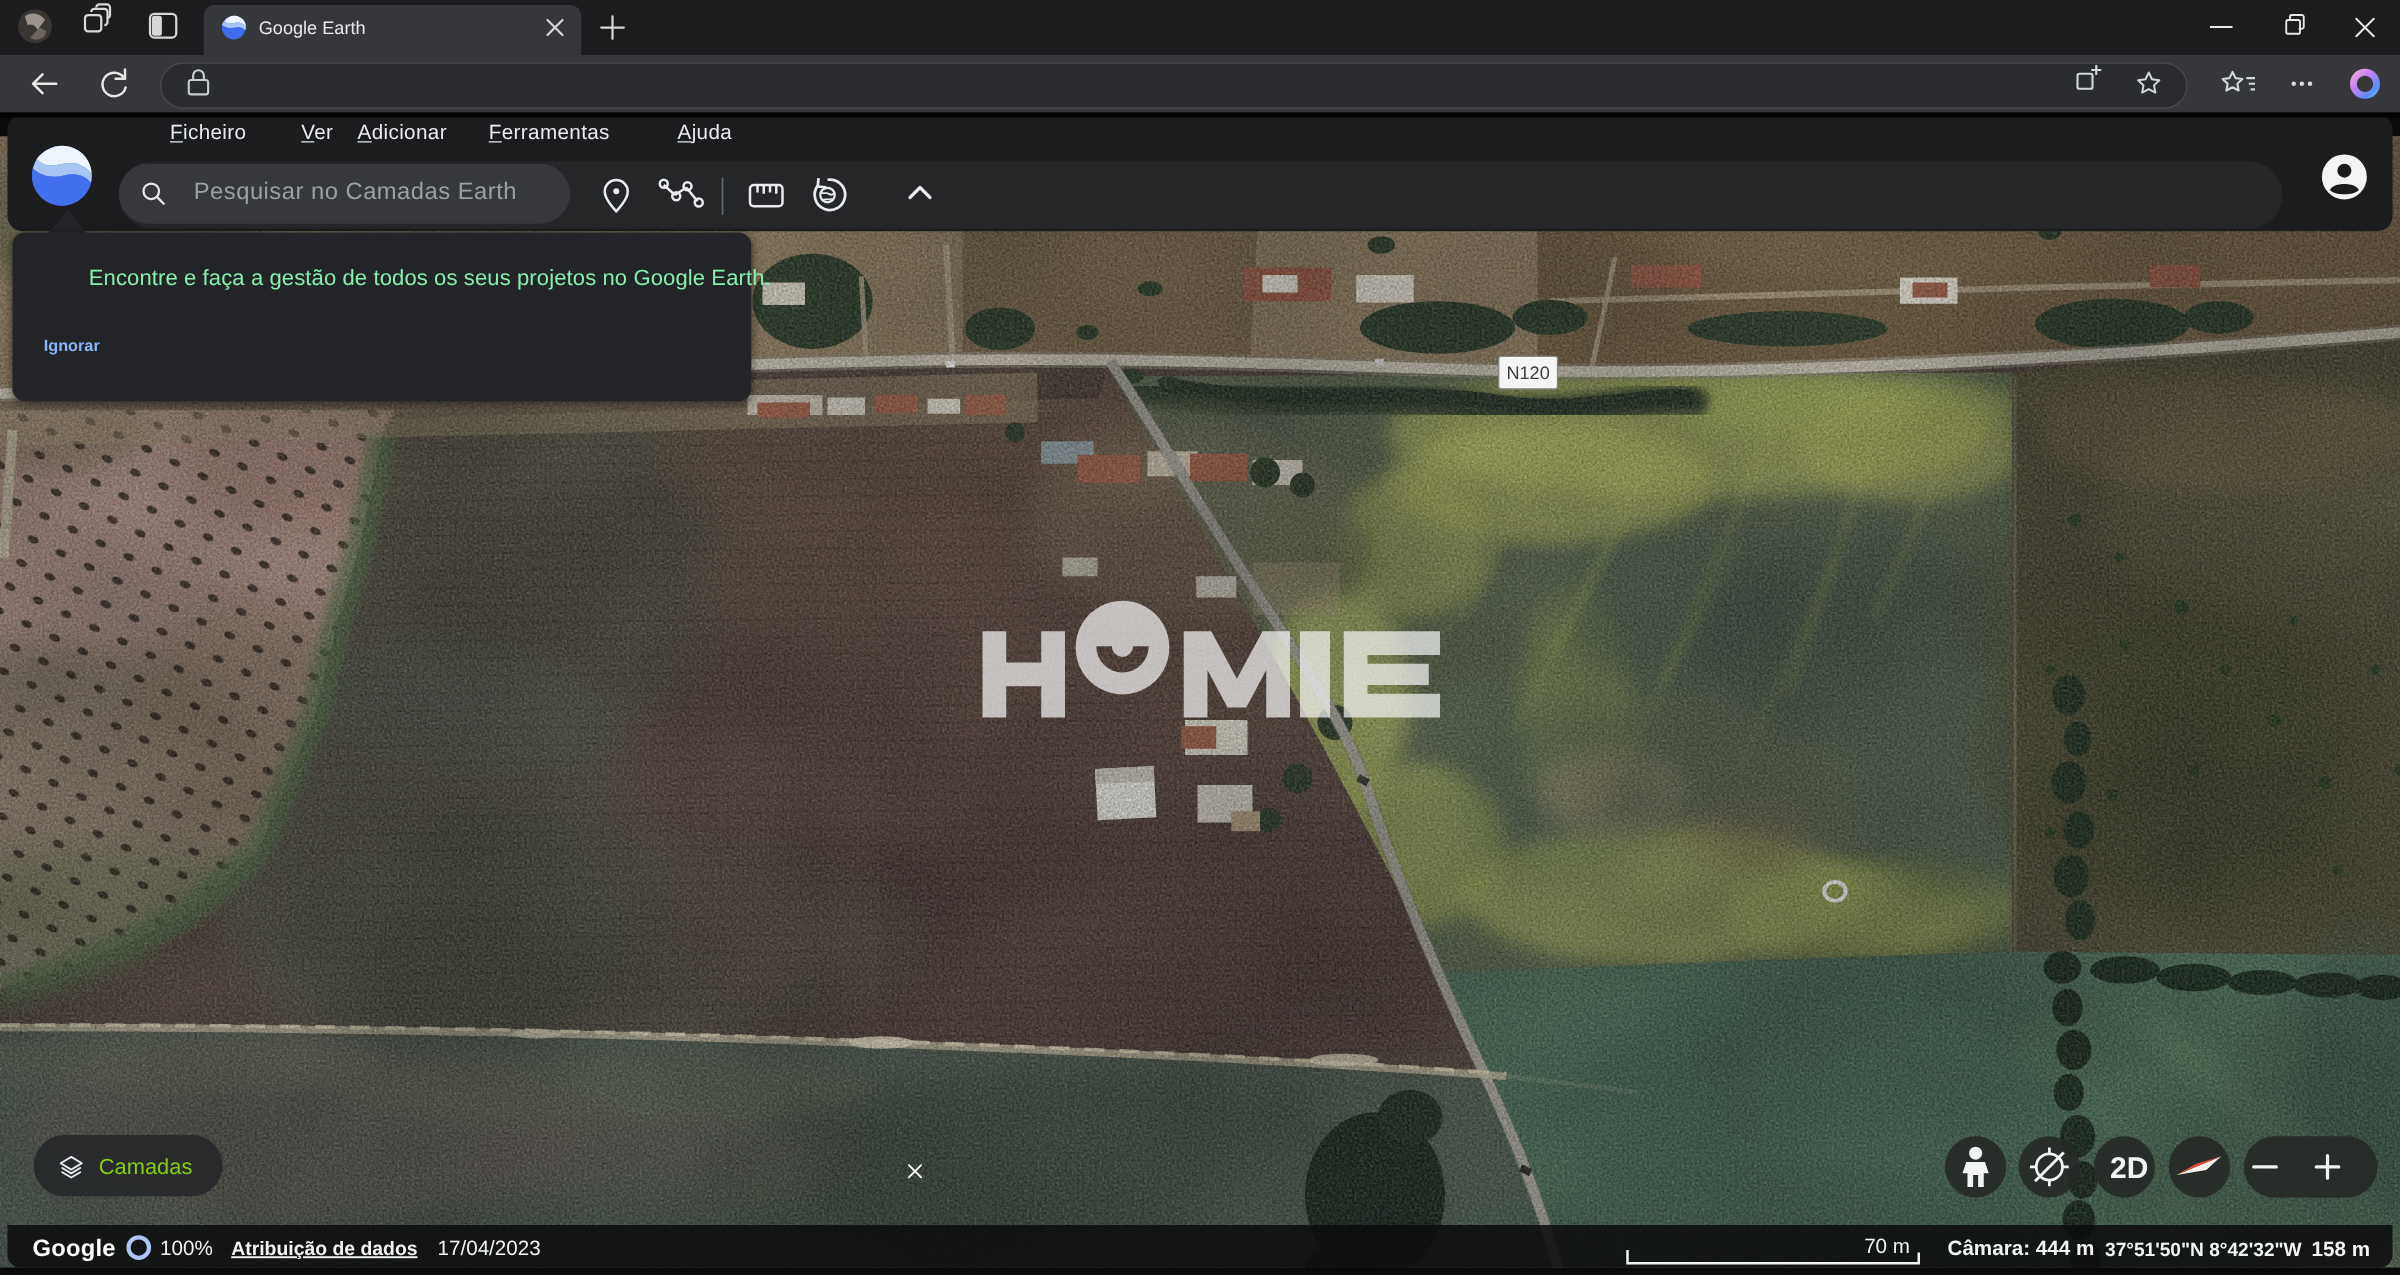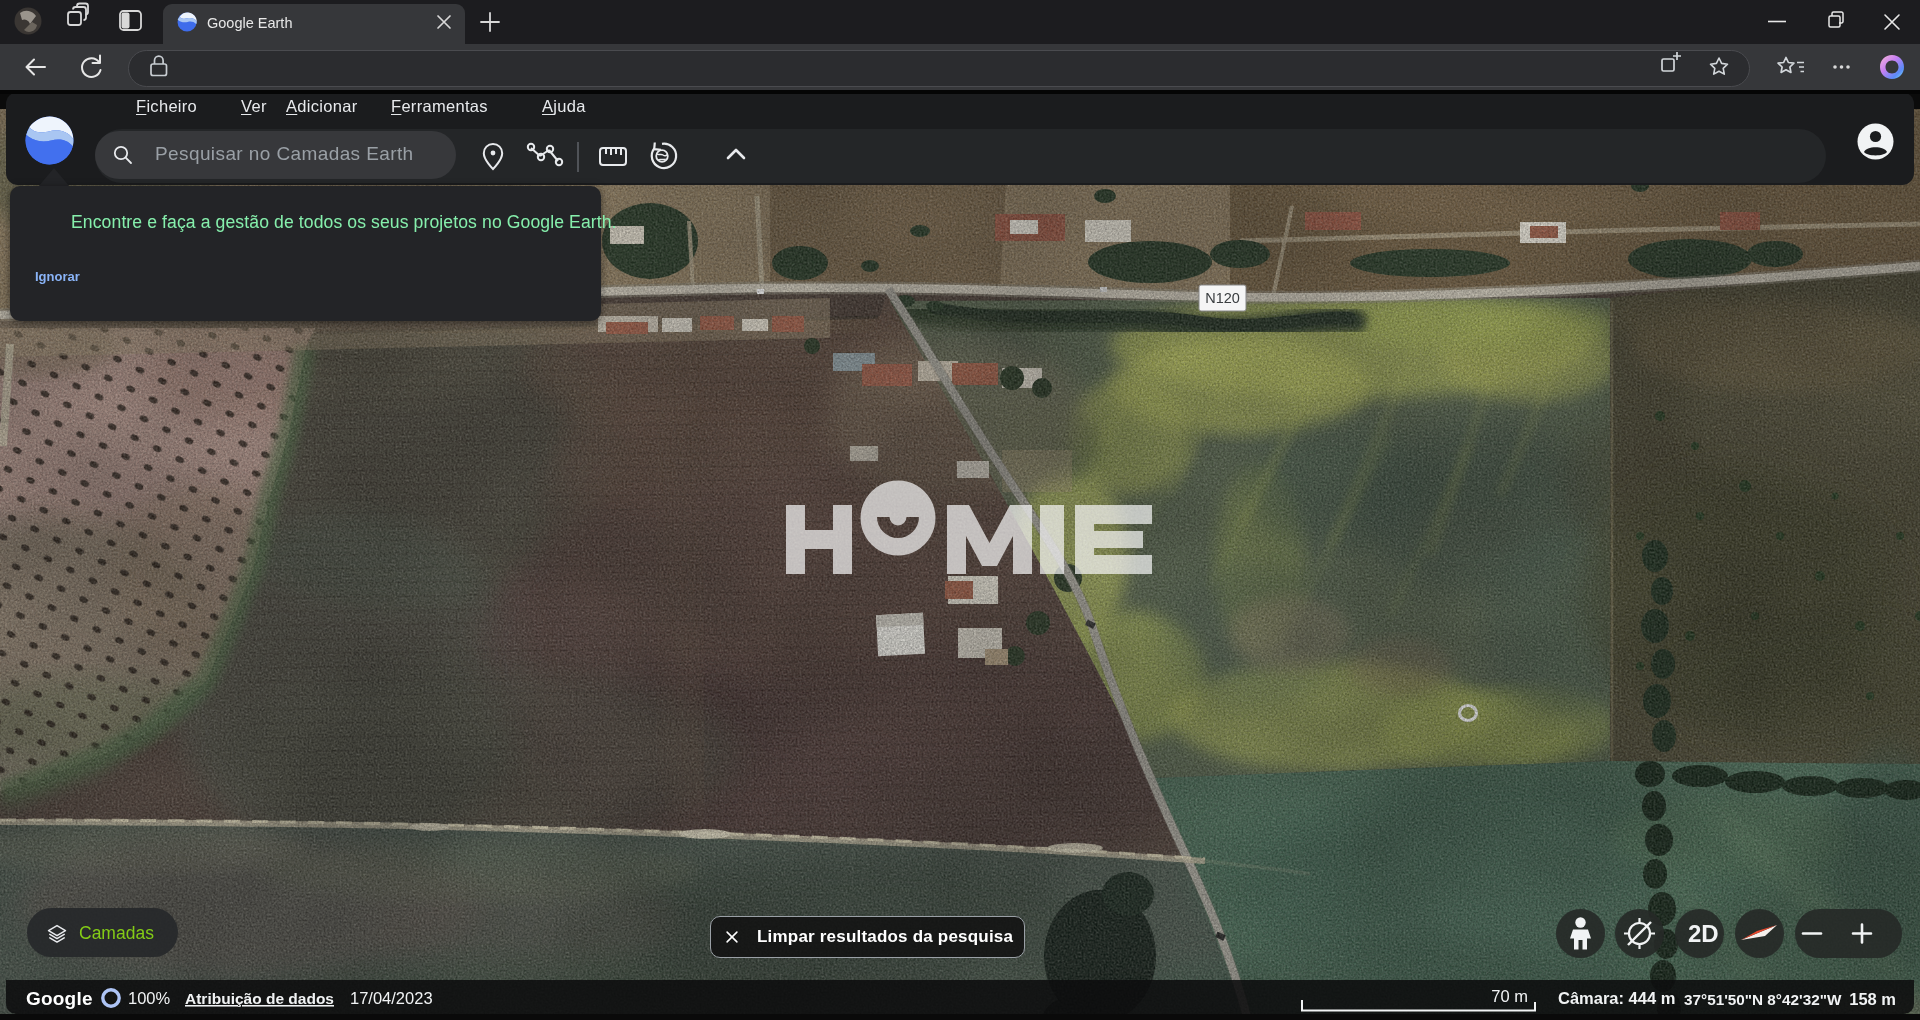--- a/index.html
+++ b/index.html
@@ -510,23 +510,20 @@
   </svg>
 
   <div id="camadas" class="pillbtn">
       <span>Camadas</span>
     </div>
   <svg class="abs" style="left:46px; top:923px;" width="22" height="22" viewBox="0 0 26 26">
     <path d="M13,3 L23,9 L13,15 L3,9 Z" fill="none" stroke="#e8eaed" stroke-width="1.8" stroke-linejoin="round"></path>
     <path d="M4.5,13.5 L13,18.5 L21.5,13.5" fill="none" stroke="#e8eaed" stroke-width="1.8" stroke-linecap="round" stroke-linejoin="round"></path>
     <path d="M4.5,17.5 L13,22.5 L21.5,17.5" fill="none" stroke="#e8eaed" stroke-width="1.8" stroke-linecap="round" stroke-linejoin="round"></path>
   </svg>
-  <div id="limpar">
-      <span>Limpar resultados da pesquisa</span>
-    </div>
   <svg class="abs" style="left:725px; top:930px;" width="14" height="14" viewBox="0 0 20 20">
     <path d="M3,3 L17,17 M17,3 L3,17" stroke="#fff" stroke-width="2.2" stroke-linecap="round"></path>
   </svg>
 
   <div class="ctl" style="left:1556px;"></div>
   <div class="ctl" style="left:1615px;"></div>
   <div class="ctl" style="left:1675px;"></div>
   <div class="ctl" style="left:1735px;"></div>
   <div id="zoompill"></div>
   <svg class="abs" style="left:1556px; top:909px;" width="350" height="49" viewBox="0 0 350 49">

